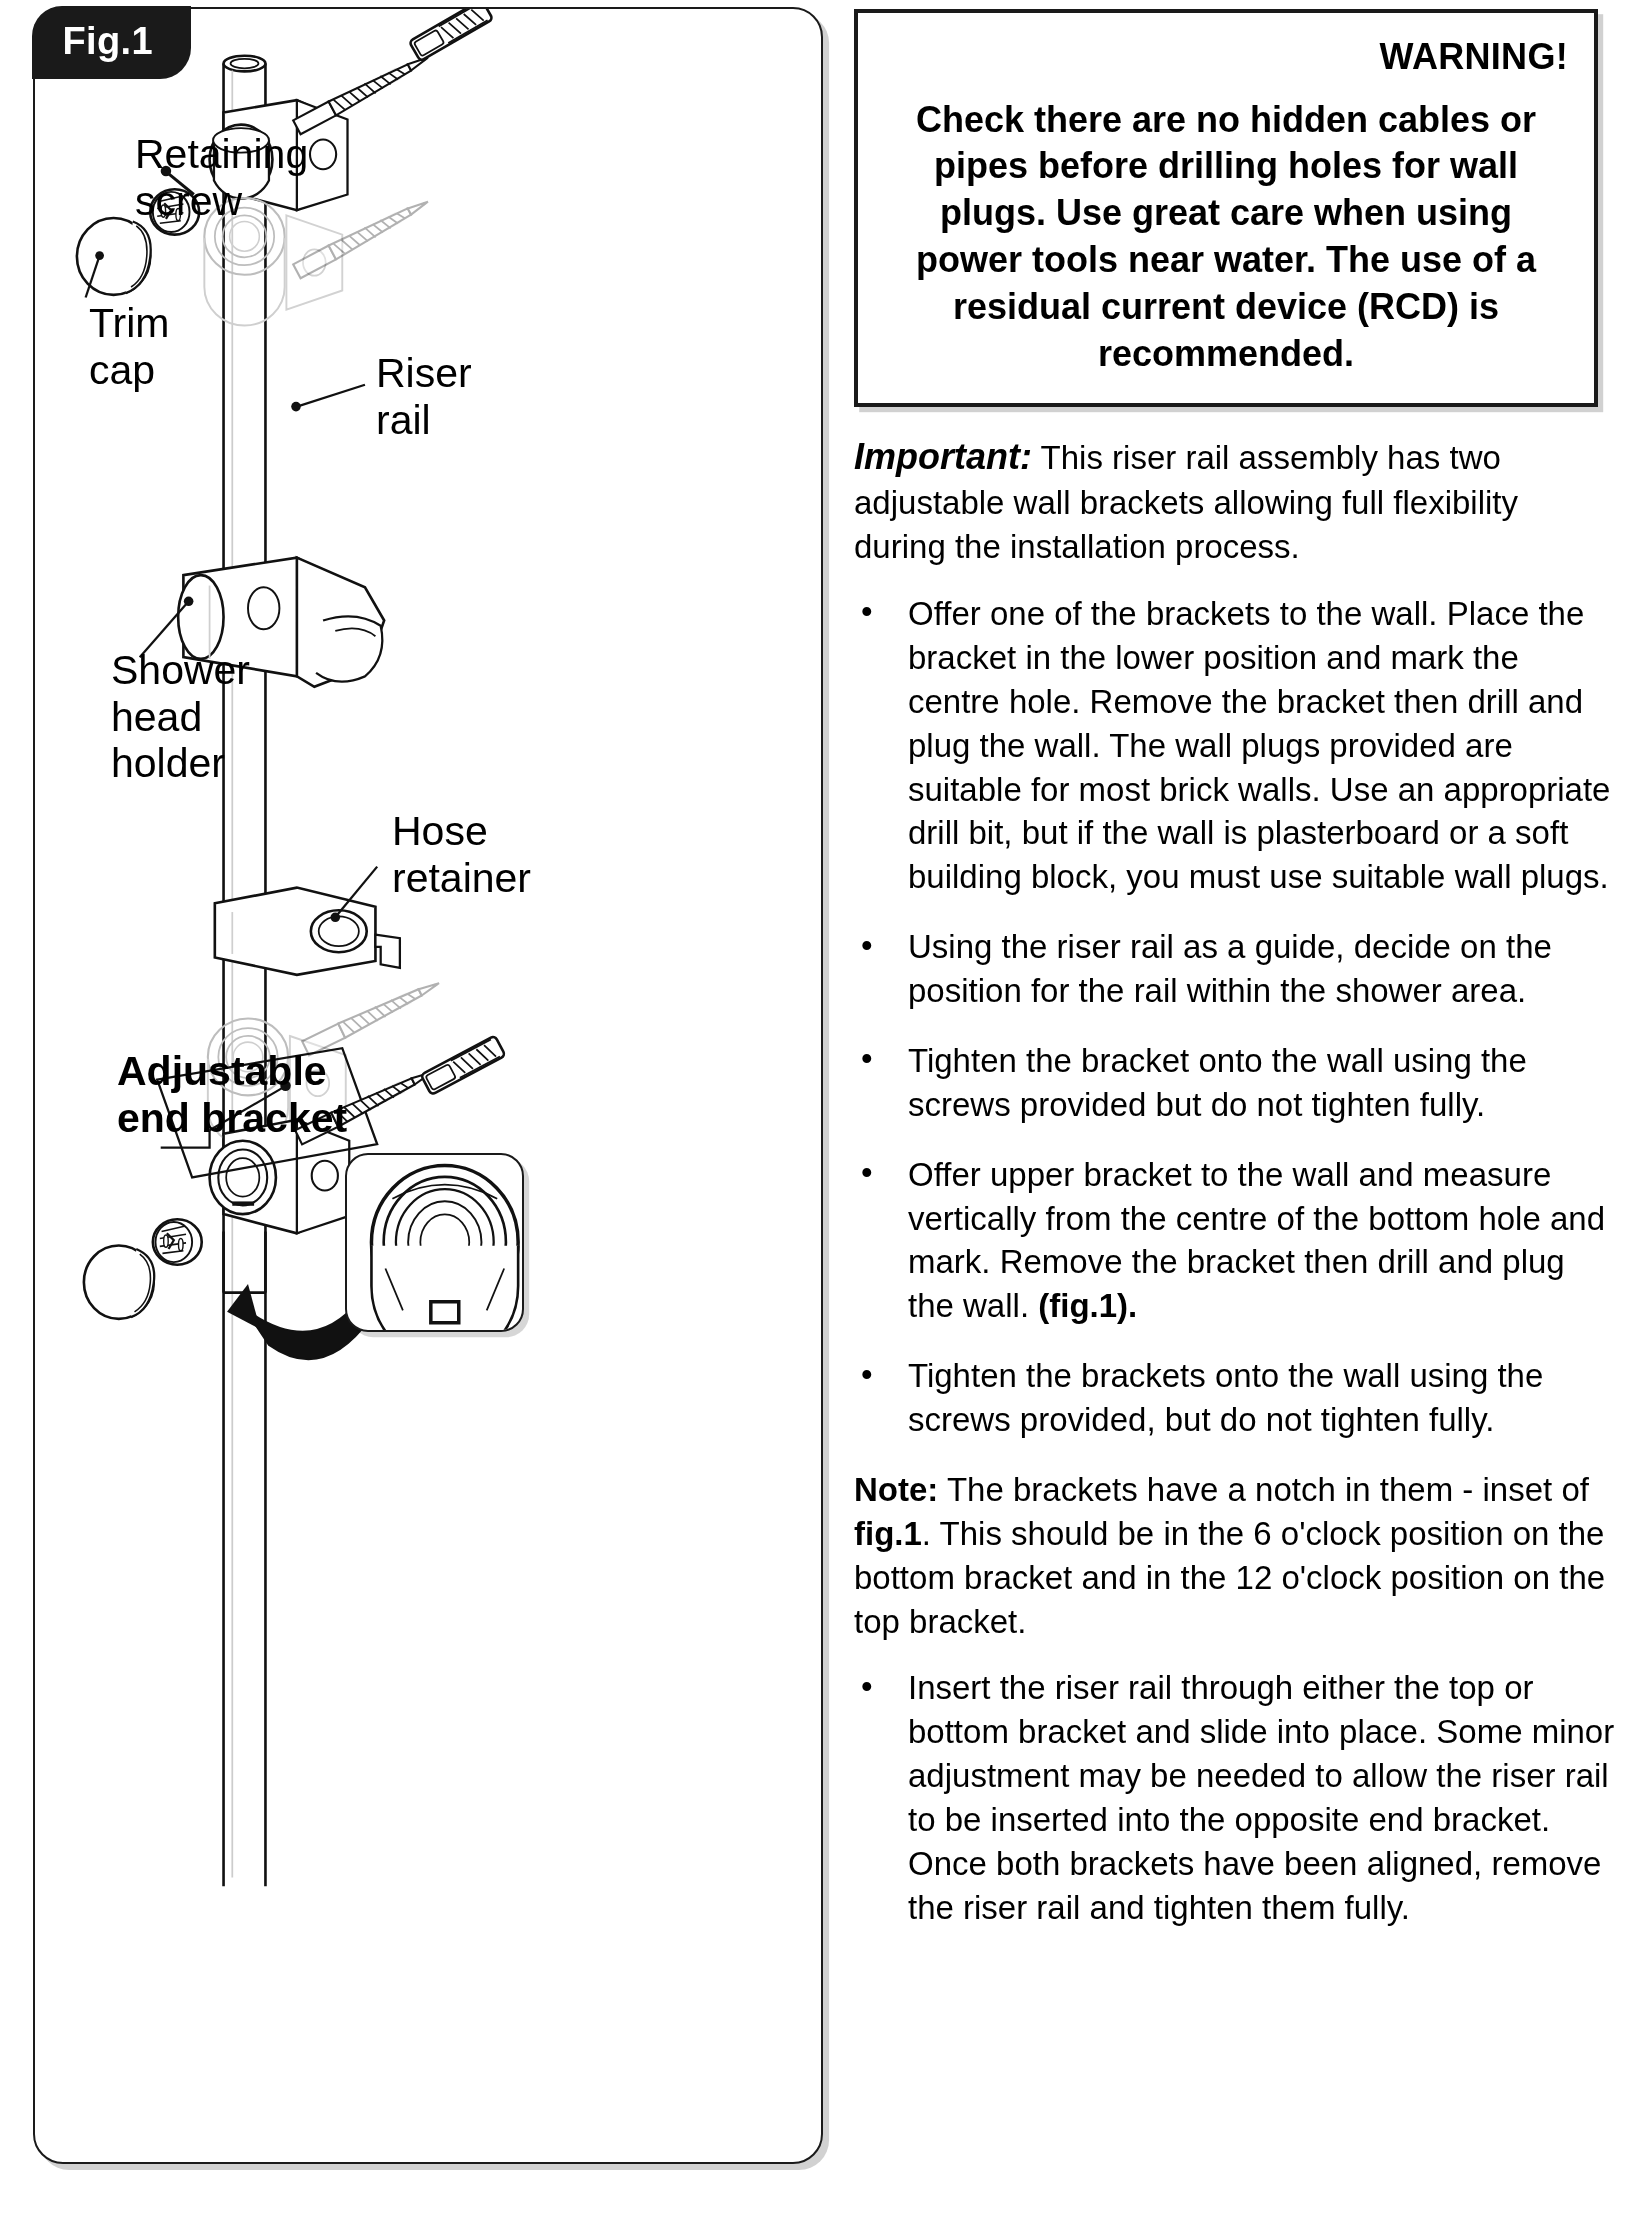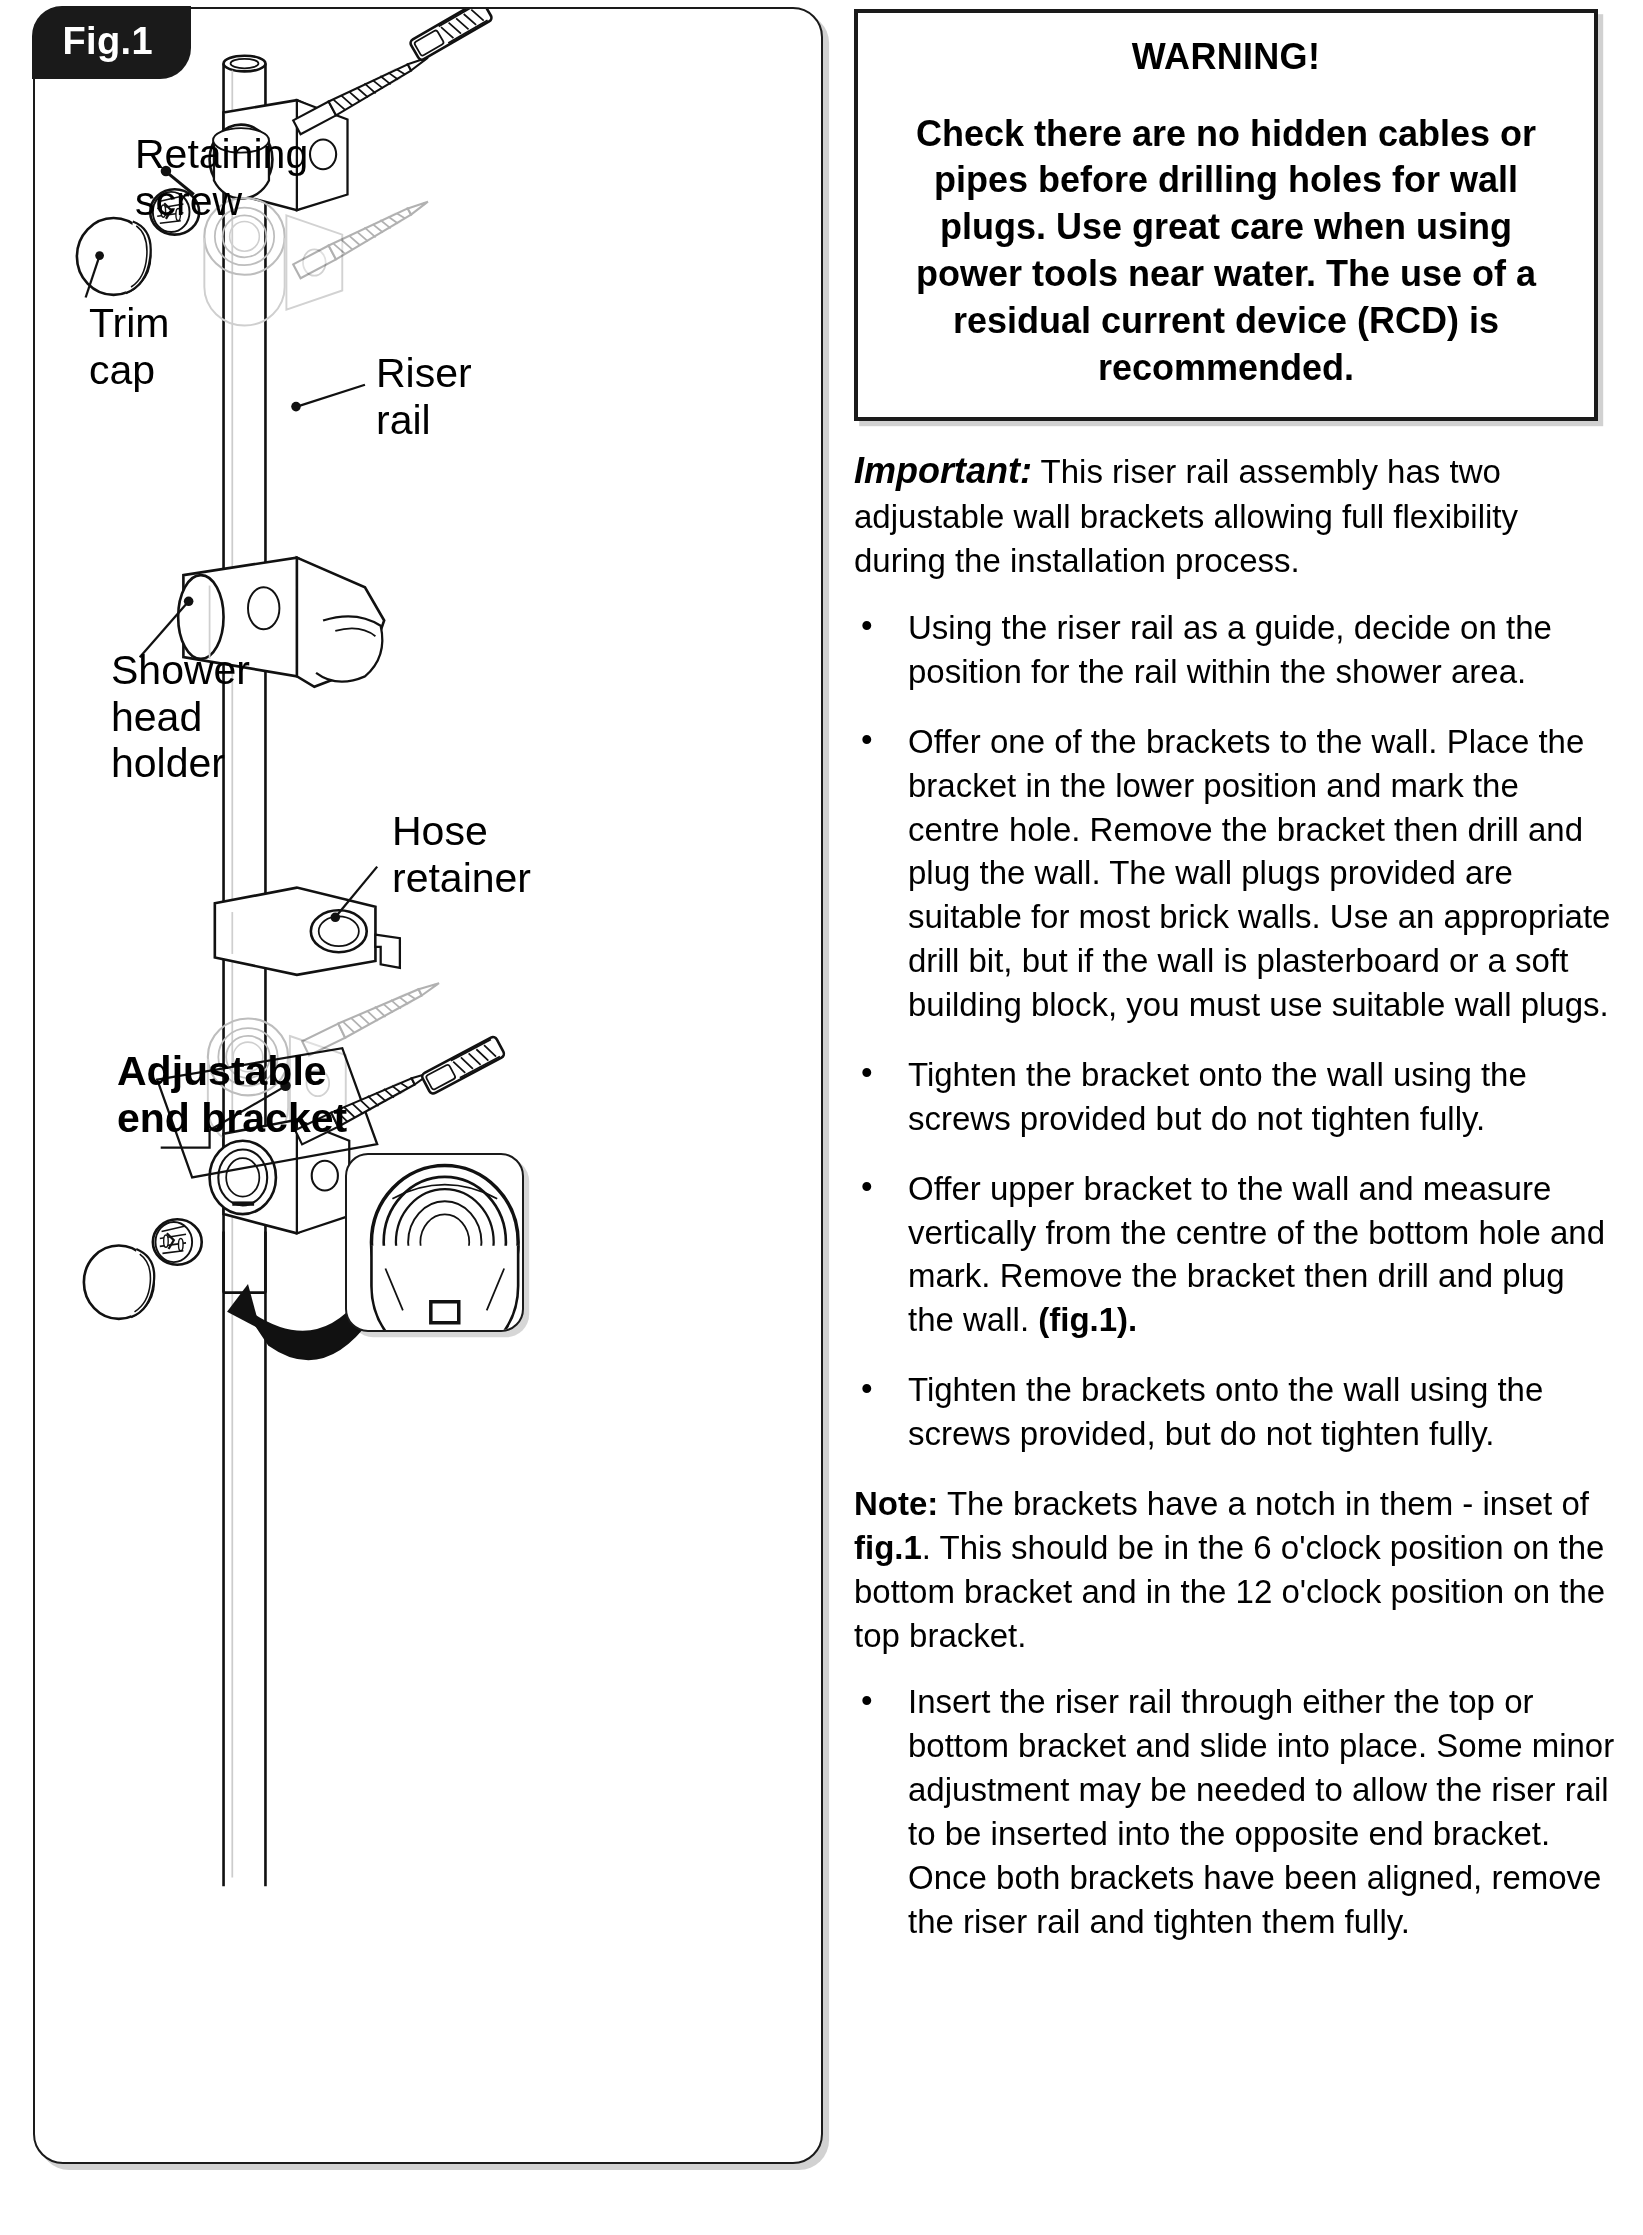--- a/index.html
+++ b/index.html
@@ -95,24 +95,24 @@
   }
   .warning-box {
     border: 4.4px solid #1a1a1a;
     padding: 23px 26px 26px 26px;
     box-shadow: 5.2px 5.2px 0 rgba(0,0,0,0.18);
     box-sizing: border-box;
     width: 744px;
     margin-bottom: 26px;
   }
   .warning-title {
-    text-align: center;
+    text-align: right;
     font-size: 36px;
     font-weight: bold;
-    margin-bottom: 33px;
+    margin-bottom: 19px;
     letter-spacing: 0.3px;
   }
   .warning-body {
     text-align: center;
     font-size: 36px;
     font-weight: bold;
     line-height: 1.30;
   }
 
   .para {
@@ -377,22 +377,22 @@
     <div class="warning-box">
       <div class="warning-title">WARNING!</div>
       <div class="warning-body">Check there are no hidden cables or pipes before drilling holes for wall plugs. Use great care when using power tools near water. The use of a residual current device (RCD) is recommended.</div>
     </div>
 
     <p class="para">
       <span class="lead">Important:</span><span> This riser rail assembly has two adjustable wall brackets allowing full flexibility during the installation process.</span>
     </p>
 
     <ul class="steps">
+      <li><span>Offer one of the brackets to the wall. Place the bracket in the lower position and mark the centre hole. Remove the bracket then drill and plug the wall. The wall plugs provided are suitable for most brick walls. Use an appropriate drill bit, but if the wall is plasterboard or a soft building block, you must use suitable wall plugs.</span></li>
       <li><span>Using the riser rail as a guide, decide on the position for the rail within the shower area.</span></li>
-      <li><span>Offer one of the brackets to the wall. Place the bracket in the lower position and mark the centre hole. Remove the bracket then drill and plug the wall. The wall plugs provided are suitable for most brick walls. Use an appropriate drill bit, but if the wall is plasterboard or a soft building block, you must use suitable wall plugs.</span></li>
       <li><span>Tighten the bracket onto the wall using the screws provided but do not tighten fully.</span></li>
       <li><span>Offer upper bracket to the wall and measure vertically from the centre of the bottom hole and mark. Remove the bracket then drill and plug the wall. </span><b>(fig.1).</b></li>
       <li class="tight"><span>Tighten the brackets onto the wall using the screws provided, but do not tighten fully.</span></li>
     </ul>
 
     <p class="para">
       <span class="lead-note">Note:</span><span> The brackets have a notch in them - inset of </span><b>fig.1</b><span>. This should be in the 6 o'clock position on the bottom bracket and in the 12 o'clock position on the top bracket.</span>
     </p>
 
     <ul class="steps">

